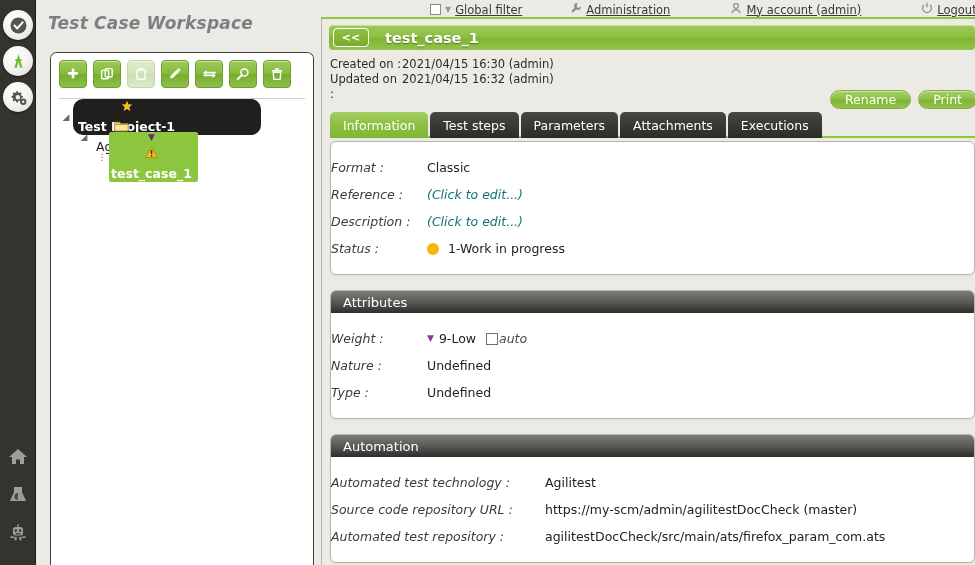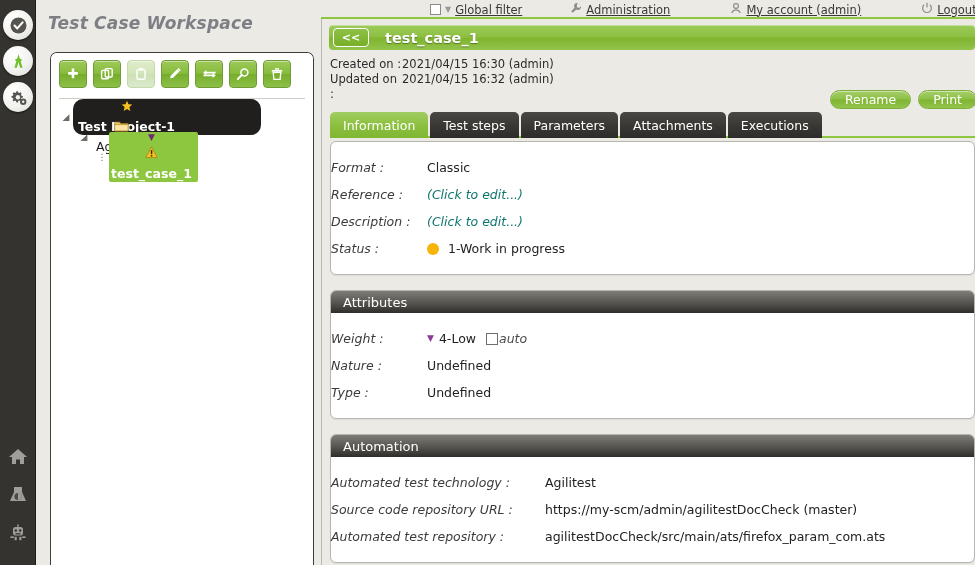--- a/index.html
+++ b/index.html
@@ -541,21 +541,21 @@
           </div>
         </div>
       </div>
 
       <div class="card">
         <div class="card-head">Attributes</div>
         <div class="card-body">
           <div class="frow">
             <span class="fkey">Weight :</span>
             <span class="weight-caret">▼</span>
-            <span class="fval">4-Low</span>
+            <span class="fval">9-Low</span>
             <span class="mini-cb"></span>
             <span class="auto-lbl">auto</span>
           </div>
           <div class="frow">
             <span class="fkey">Nature :</span>
             <span class="fval">Undefined</span>
           </div>
           <div class="frow">
             <span class="fkey">Type  :</span>
             <span class="fval">Undefined</span>

